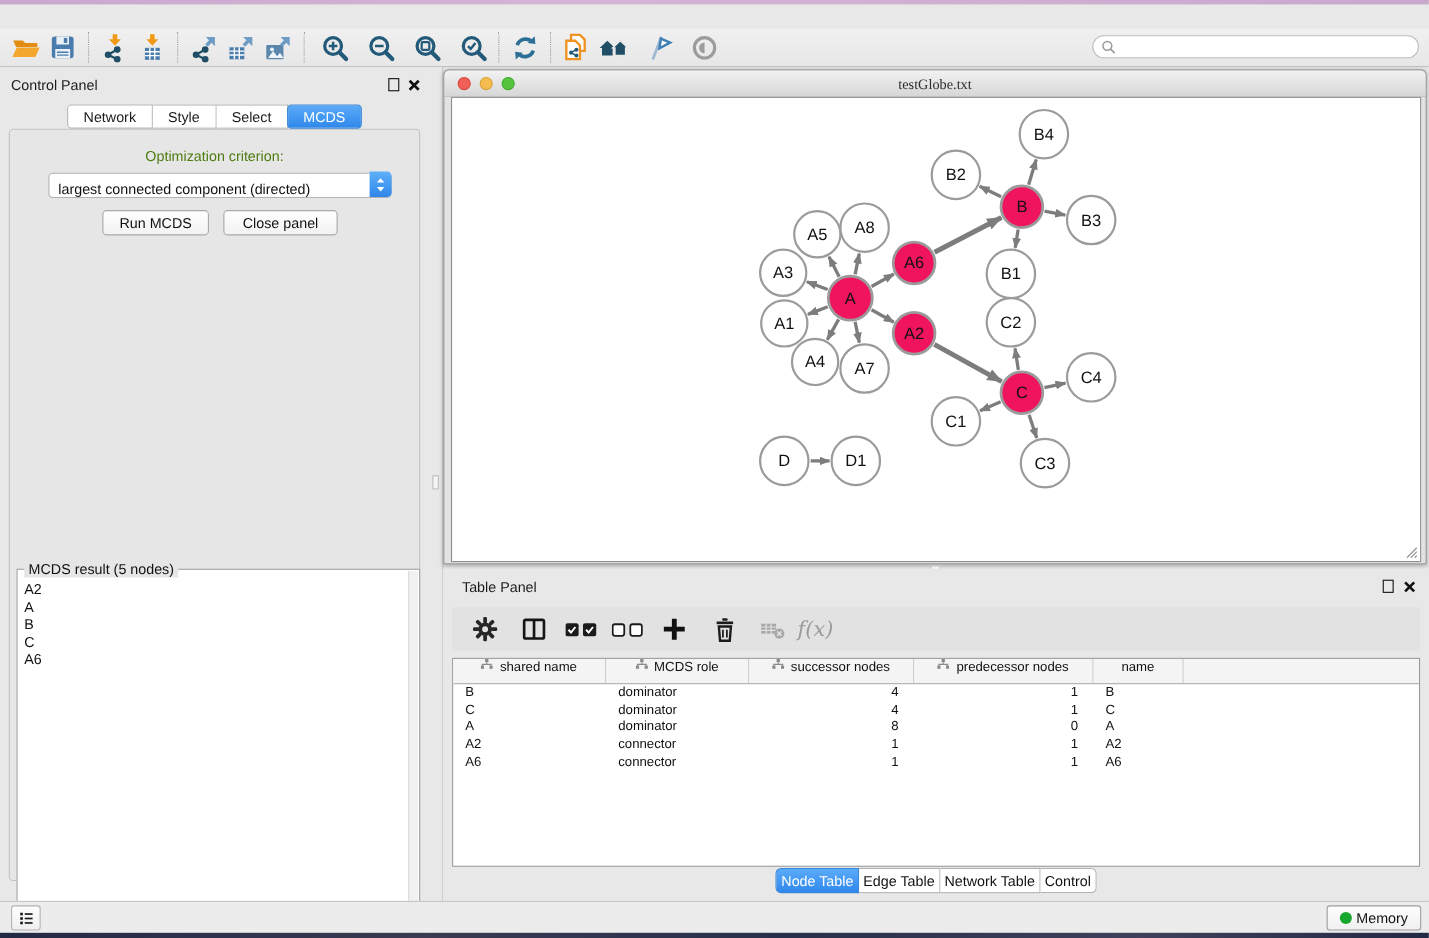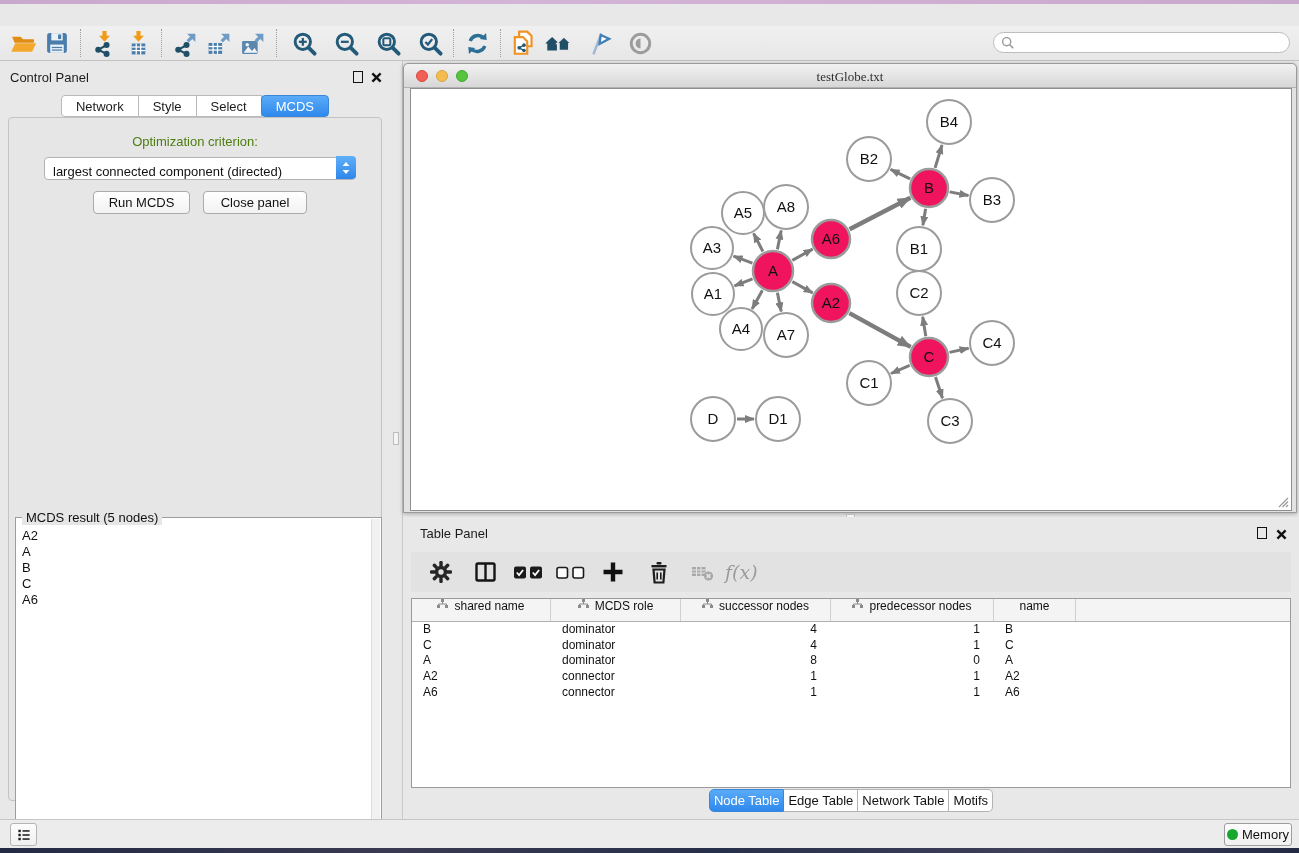--- a/index.html
+++ b/index.html
@@ -119,21 +119,21 @@
   .t-tab:first-child { border-left:1px solid #b3b3b3; border-radius:5px 0 0 5px; }
   .t-tab:last-child { border-radius:0 5px 5px 0; }
   .t-tab.active { background:linear-gradient(#5aabf8,#2f88ec); color:#fff; border-color:#3a87d9; }
 
   
   .statusbar { position:absolute; left:0; top:819px; width:1299px; height:29px;
     background:#ececec; border-top:1px solid #c6c6c6; }
   .list-btn { position:absolute; left:10px; top:3px; width:27px; height:23px;
     background:linear-gradient(#fdfdfd,#f0f0f0); border:1px solid #b4b4b4; border-radius:3px;
     display:flex; align-items:center; justify-content:center; }
-  .memory-btn { position:absolute; right:7px; top:3px; width:68px; height:23px;
+  .memory-btn { position:absolute; right:7px; top:3px; width:86px; height:23px;
     background:linear-gradient(#fdfdfd,#f0f0f0); border:1px solid #9e9e9e; border-radius:3px;
     display:flex; align-items:center; justify-content:center; gap:4px; font-size:13px; color:#111; }
   .mem-dot { width:11px; height:11px; border-radius:50%; background:#17a62e; }
   .desktop-strip-bottom { position:absolute; left:0; top:848px; width:1299px; height:5px;
     background:linear-gradient(90deg,#232a44,#3a3a52 30%,#27304a 55%,#40405a 80%,#232a44); }
 </style>
 </head>
 <body>
 
 <div class="app">
@@ -683,21 +683,21 @@
             <div class="td-cell">1</div>
             <div class="td-cell">A6</div>
           </div>
         </div>
     </div>
 
     <div class="table-tabs" id="table-tabs">
         <div class="t-tab active">Node Table</div>
         <div class="t-tab">Edge Table</div>
         <div class="t-tab">Network Table</div>
-        <div class="t-tab">Motifs</div>
+        <div class="t-tab">Control</div>
       </div>
   </div>
 
   <div class="statusbar">
     <span class="list-btn">
       <svg width="18" height="18" viewBox="0 0 24 24">
           <g fill="#1a1a1a">
             <rect x="4.5" y="5" width="3.2" height="3.2"></rect>
             <rect x="4.5" y="10.4" width="3.2" height="3.2"></rect>
             <rect x="4.5" y="15.8" width="3.2" height="3.2"></rect>

